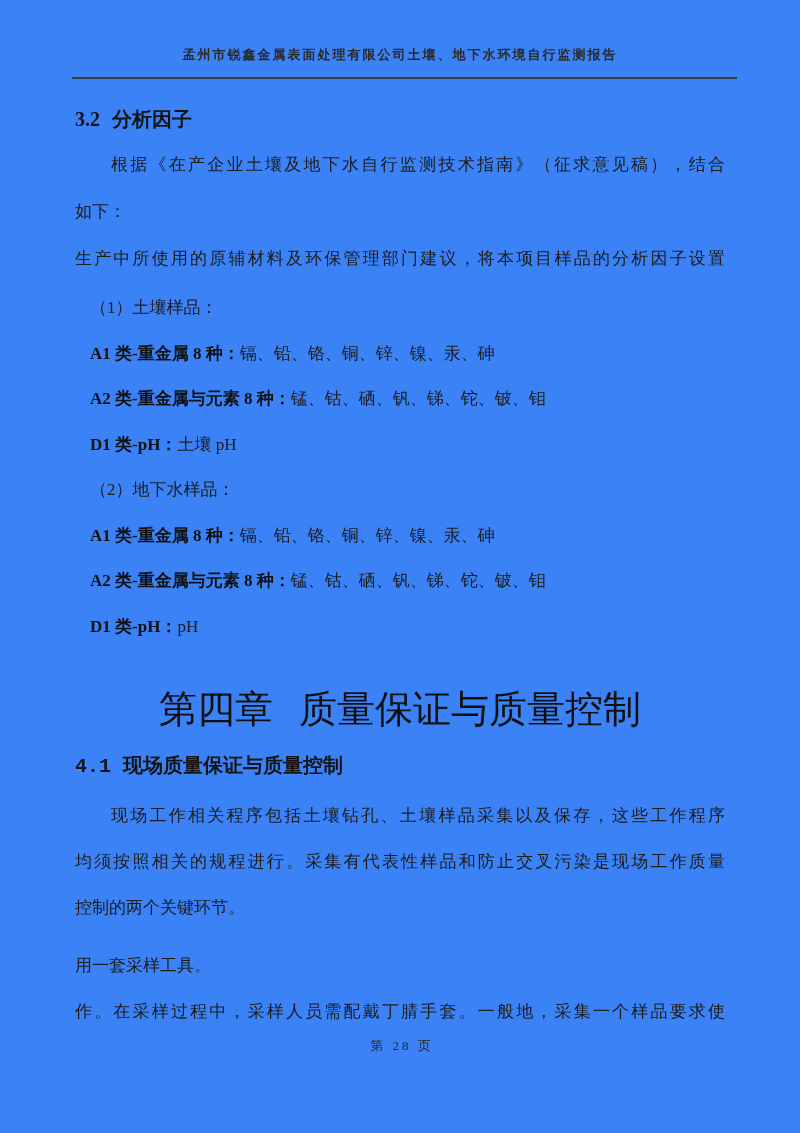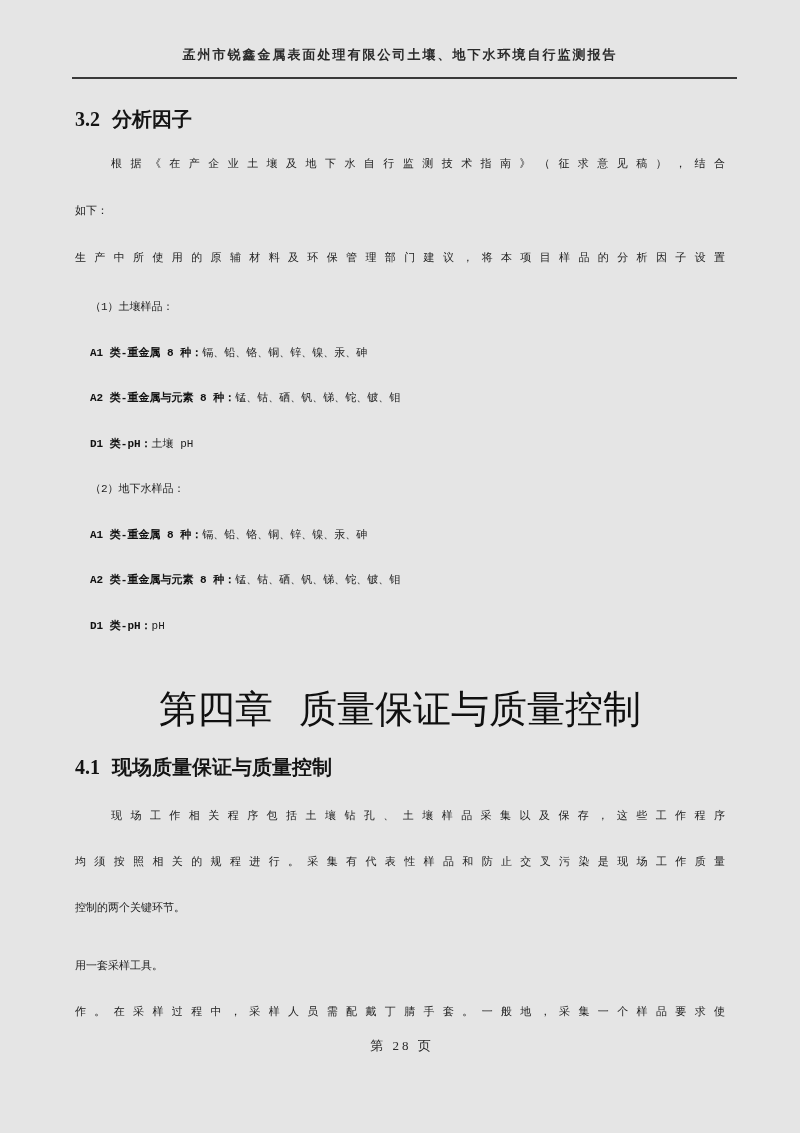--- a/index.html
+++ b/index.html
@@ -1,21 +1,21 @@
 <!DOCTYPE html>
 <html lang="zh"><head>
 <meta charset="utf-8">
 <style>
   html, body { margin: 0; padding: 0; background: #ffffff; }
   .page {
     position: relative;
     width: 800px;
     height: 1133px;
     margin: 0 auto;
-    background: #e5e5e5;
+    background: #3b82f6;
     color: #1c1c1c;
     font-family: "Liberation Serif", "DejaVu Serif", serif;
     overflow: hidden;
   }
   
   .hdr { padding-top: 45px; text-align: center; }
   .hdr-title {
     font-size: 13px;
     font-weight: bold;
     letter-spacing: 2px;
@@ -31,44 +31,43 @@
   .sec-heading {
     margin-top: 26px;
     font-size: 20px;
     font-weight: bold;
     line-height: 28px;
     color: #141414;
   }
   .sec-heading .num { margin-right: 12px; }
   .para { margin-top: 8px; }
   .ln {
-    font-size: 11px;
+    font-size: 17px;
     line-height: 47px;
     white-space: nowrap;
-    font-family: Liberation Mono, monospace;
   }
   .para .ln { white-space: normal; }
   .full  { text-align: justify; text-align-last: justify; }
   .indent { text-indent: 36px; }
   
   .factor-list { margin-top: 3px; }
   .factor-list .ln { line-height: 45.5px; margin-left: 15px; }
   .item { margin-left: 38px; }
   .pfx { font-weight: bold; color: #111; }
   
   .chapter {
     margin-top: 40px;
     text-align: center;
     font-size: 38px;
     font-weight: normal;
     line-height: 40px;
     color: #101010;
   }
   .chapter .chap-no { margin-right: 26px; }
-  .sec41 { margin-top: 24px; }
+  .sec41 { margin-top: 24px; font-family: Liberation Mono, monospace; }
   .para41 { margin-top: 12px; }
   .para41 .ln { line-height: 46px; }
   
   .ftr {
     position: absolute;
     left: 4px; right: 0;
     top: 1037px;
     text-align: center;
     font-size: 13px;
     letter-spacing: 3px;

